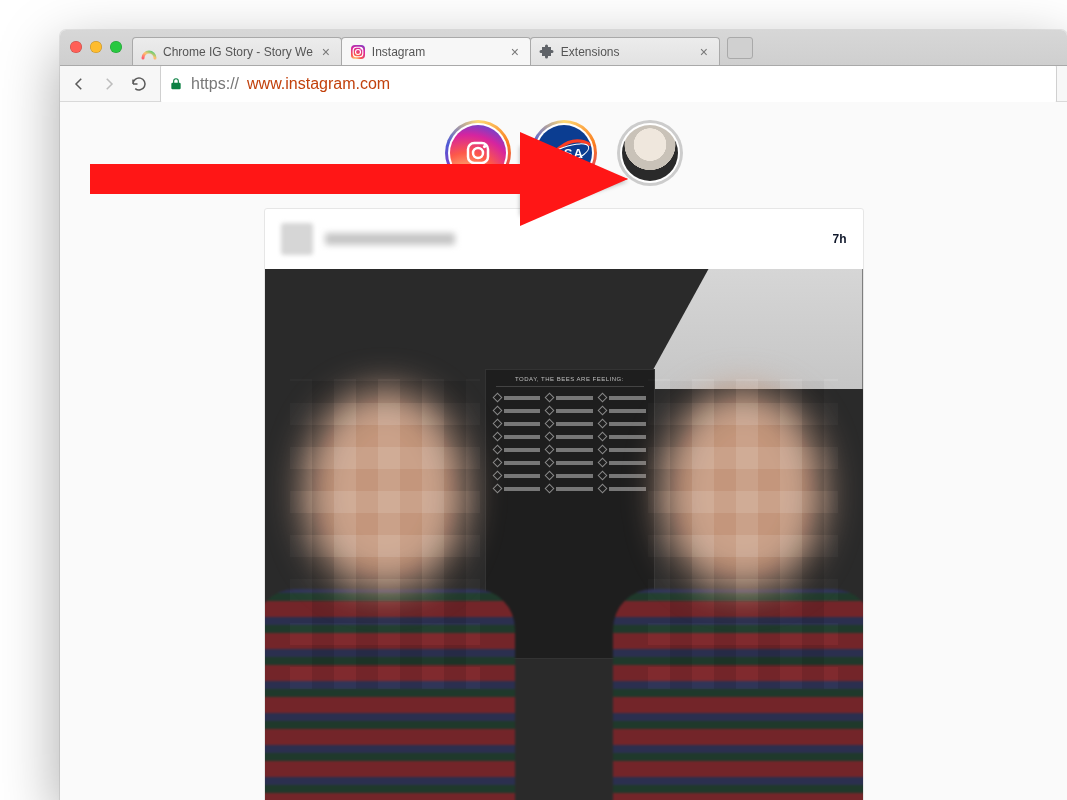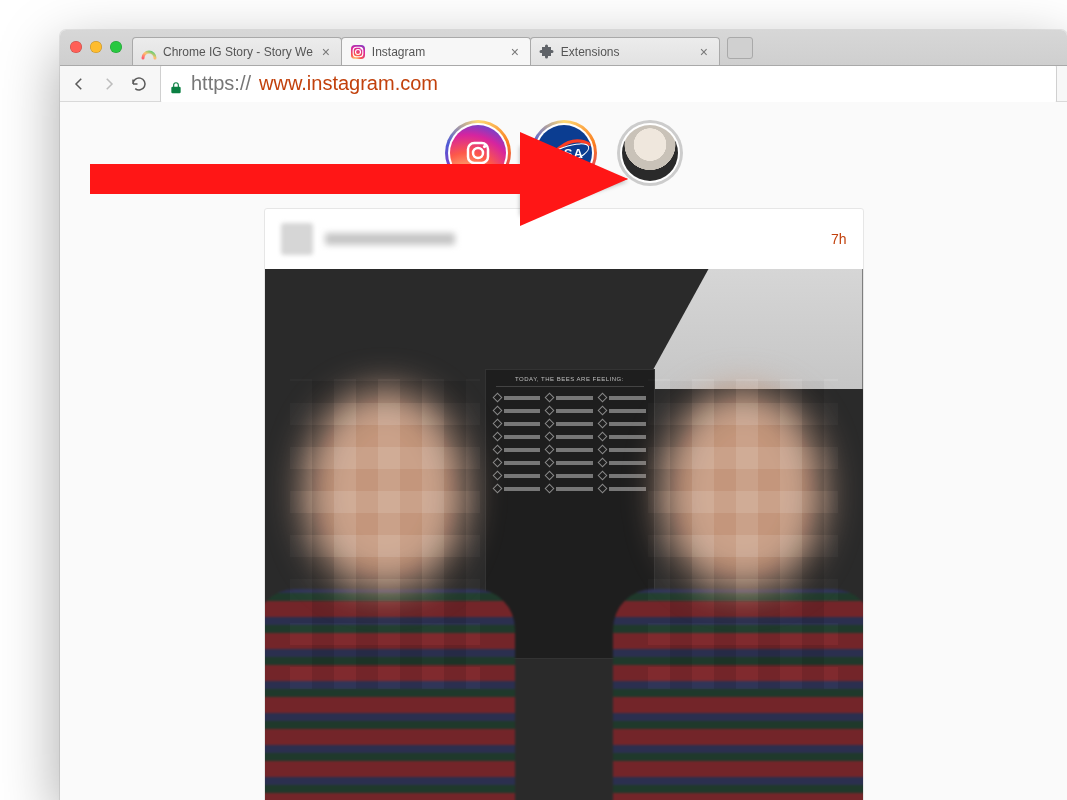--- a/index.html
+++ b/index.html
@@ -73,21 +73,21 @@
   .nav-icon.disabled{color:#bdbdbd;cursor:default;}
   .omnibox {
     flex:1;
     display:flex;align-items:center;
     height:40px;
     background:#fff;
     border:1px solid #d0d0d0;
     border-radius:3px;
     padding:8px 8px;
     gap:8px;
-    font-size:20px;color:#333;
+    font-size:16px;color:#333;
   }
   .lock{width:14px;height:14px;color:#0b8043;}
   .url-host{color:#c2410c;}
   
   .page {
     position:absolute;
     top:72px;left:0;right:0;bottom:0;
     background:#fafafa;
     overflow:hidden;
   }
@@ -129,21 +129,21 @@
   }
   .post-avatar{
     width:32px;height:32px;border-radius:3px;
     background:#d6d6d6;
     filter:blur(2px);
   }
   .post-user{
     width:130px;height:12px;background:#c6c6c6;border-radius:2px;
     filter:blur(3px);
   }
-  .post-time{margin-left:auto;color:#c2410c;font-size:14px;}
+  .post-time{margin-left:auto;color:#0f172a;font-size:12px;font-weight:bold;}
   .post-image{
     width:100%;height:700px;
     background:#2b2b2b;
     position:relative;
     overflow:hidden;
   }
   
   .bg-wall{position:absolute;inset:0;background:#2a2a2a;}
   .bg-board{
     position:absolute;left:220px;top:100px;width:170px;height:290px;

